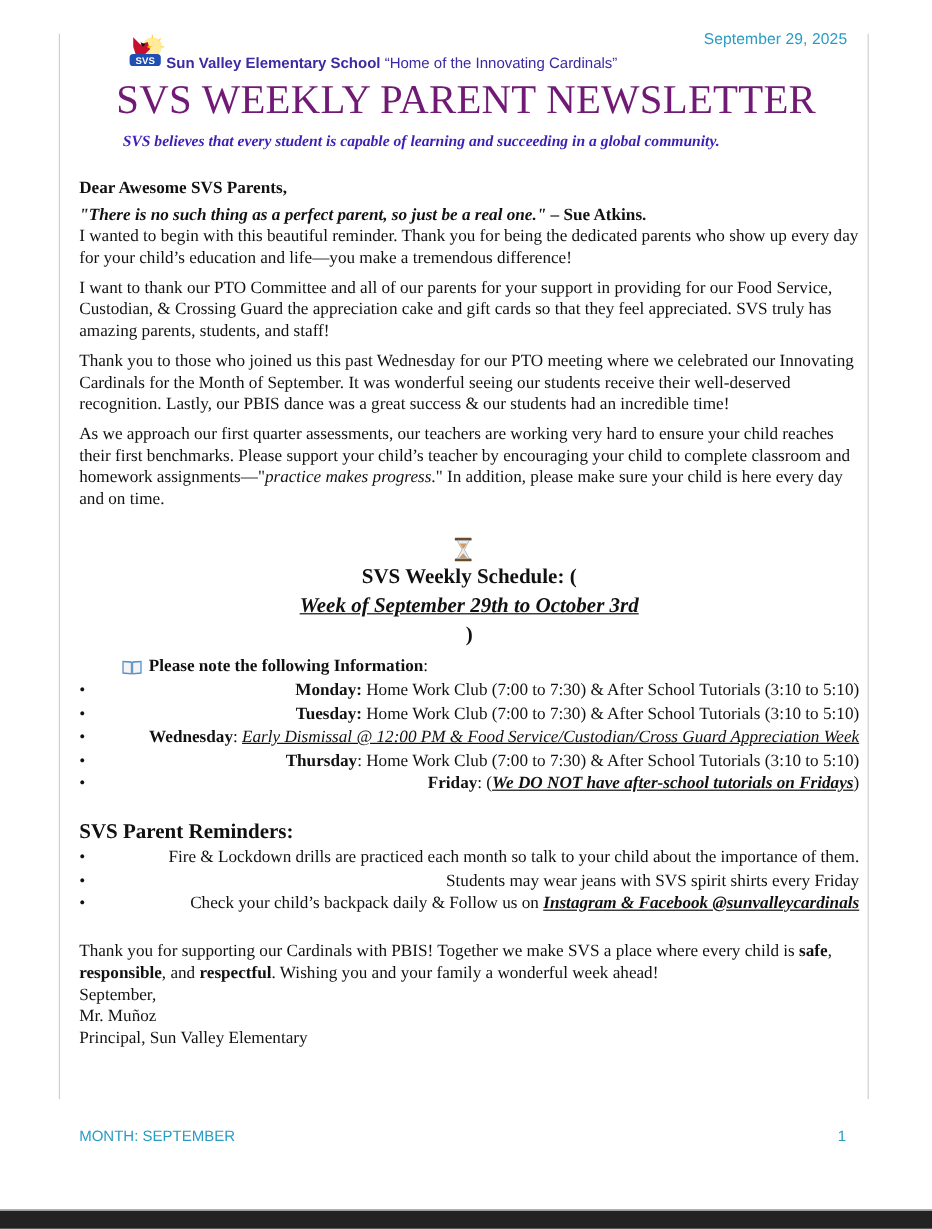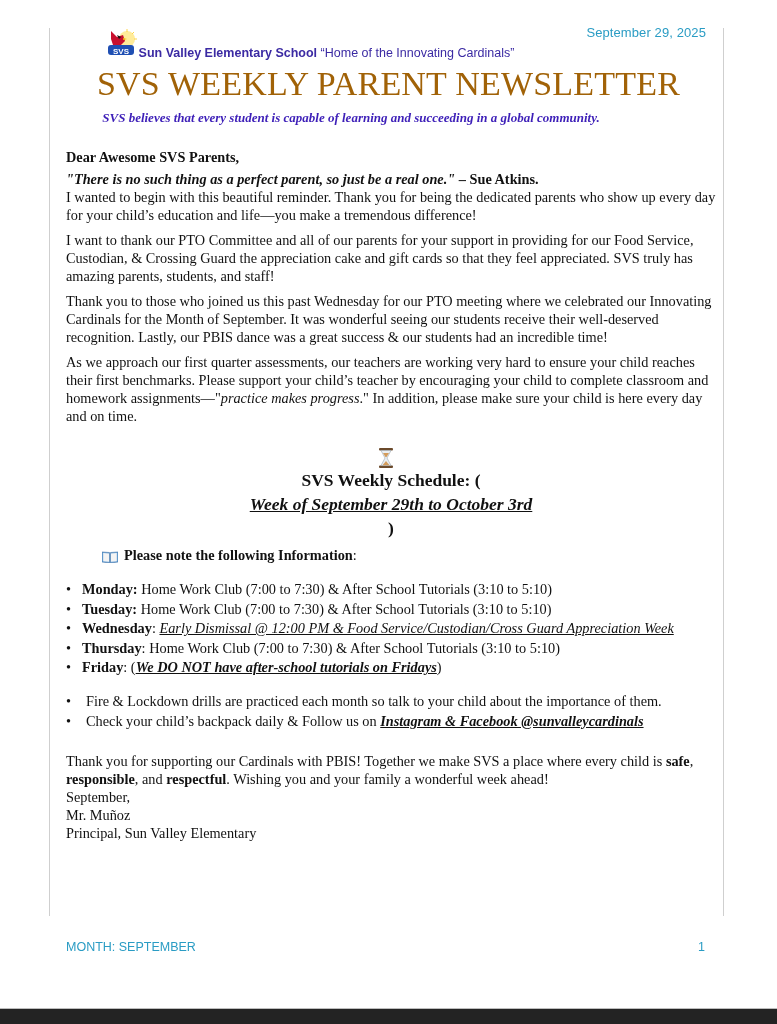--- a/index.html
+++ b/index.html
@@ -54,21 +54,21 @@
       font-weight: bold;
     }
     .title {
       position: absolute;
       top: 64px;
       left: 0;
       width: 777px;
       text-align: center;
       font-family: "Liberation Serif", "DejaVu Serif", serif;
       font-size: 34px;
-      color: #a16207;
+      color: #701a75;
       letter-spacing: 0.2px;
       line-height: 40px;
     }
     .tagline {
       position: absolute;
       top: 110px;
       left: 0;
       width: 702px;
       text-align: center;
       font-family: "Liberation Serif", "DejaVu Serif", serif;
@@ -137,22 +137,23 @@
       display: inline-block;
       width: 16px;
       height: 12px;
       margin-right: 6px;
     }
     .note-line .note-label {
       font-weight: bold;
     }
     ul.bullets {
       list-style: none;
-      margin: 16px 0 0 0;
+      margin: 2px 0 0 0;
       padding: 0;
+      text-align: right;
     }
     ul.bullets li {
       position: relative;
       padding-left: 16px;
       margin: 0 0 1.5px 0;
     }
     ul.bullets li::before {
       content: "•";
       position: absolute;
       left: 0;
@@ -300,22 +301,24 @@
       <span class="day">Wednesday</span><span>: </span><span class="u-italic">Early Dismissal @ 12:00 PM &amp; Food Service/Custodian/Cross Guard Appreciation Week</span>
     </li>
     <li>
       <span class="day">Thursday</span><span>: </span><span>Home Work Club (7:00 to 7:30) &amp; After School Tutorials (3:10 to 5:10)</span>
     </li>
     <li>
       <span class="day">Friday</span><span>: (</span><span class="bold-italic-u">We DO NOT have after-school tutorials on Fridays</span><span>)</span>
     </li>
   </ul>
 
+  <div class="reminders-heading">SVS Parent Reminders:</div>
   <ul class="bullets reminders">
     <li>Fire &amp; Lockdown drills are practiced each month so talk to your child about the importance of them.</li>
+    <li class="tight">Students may wear jeans with SVS spirit shirts every Friday</li>
     <li>
       <span>Check your child’s backpack daily &amp; Follow us on </span><span class="bold-italic-u">Instagram &amp; Facebook @sunvalleycardinals </span>
     </li>
   </ul>
 
   <div class="closing">
     <span>Thank you for supporting our Cardinals with PBIS! Together we make SVS a place where every child is </span><b>safe</b><span>, </span><b>responsible</b><span>, and </span><b>respectful</b><span>. Wishing you and your family a wonderful week ahead!</span>
   </div>
   <div class="signoff">
     <div>September,</div>

